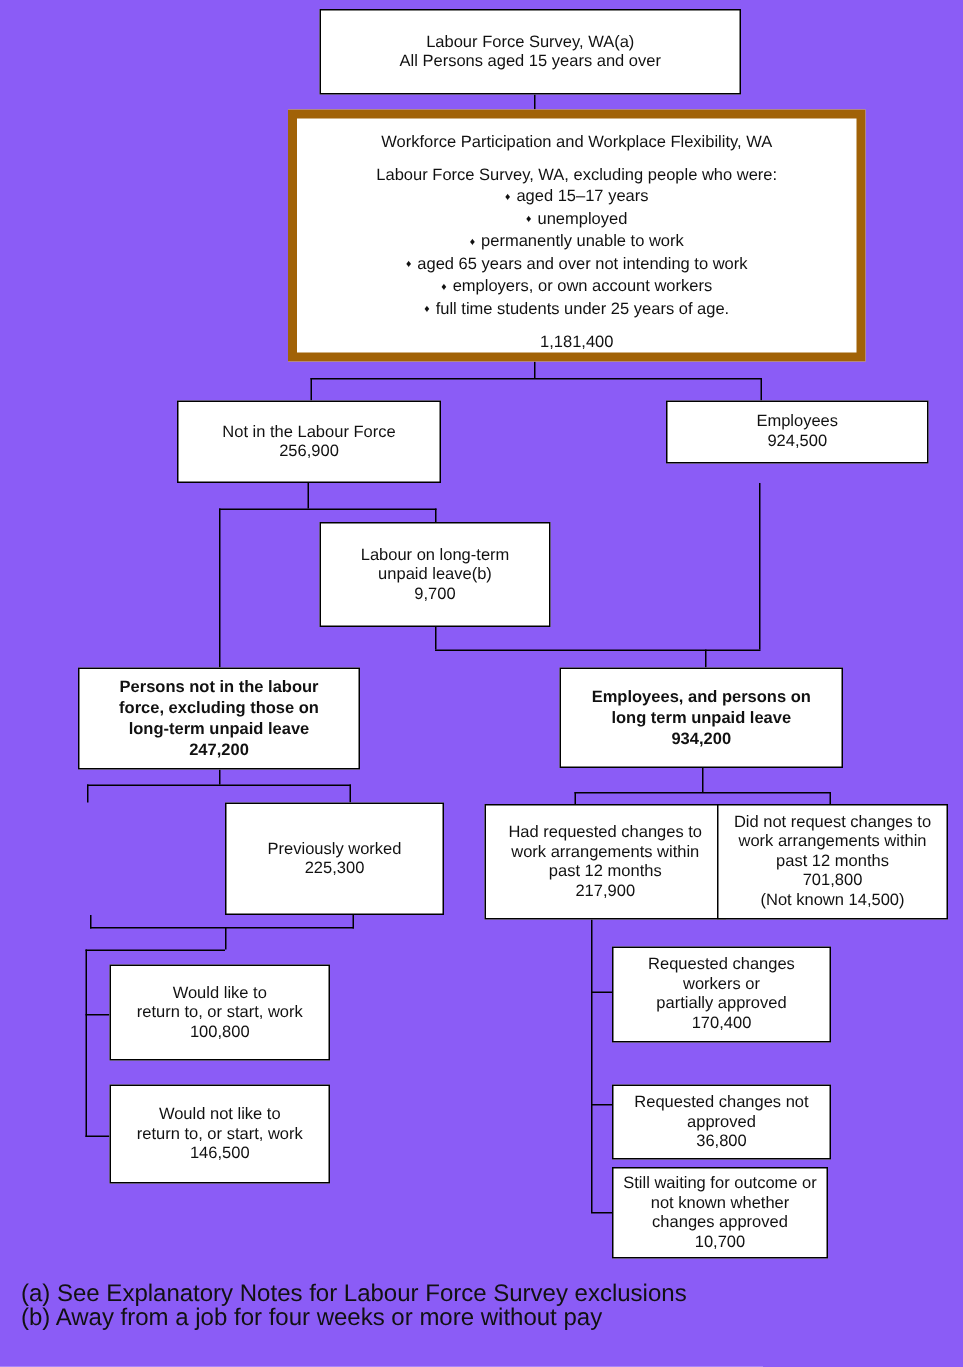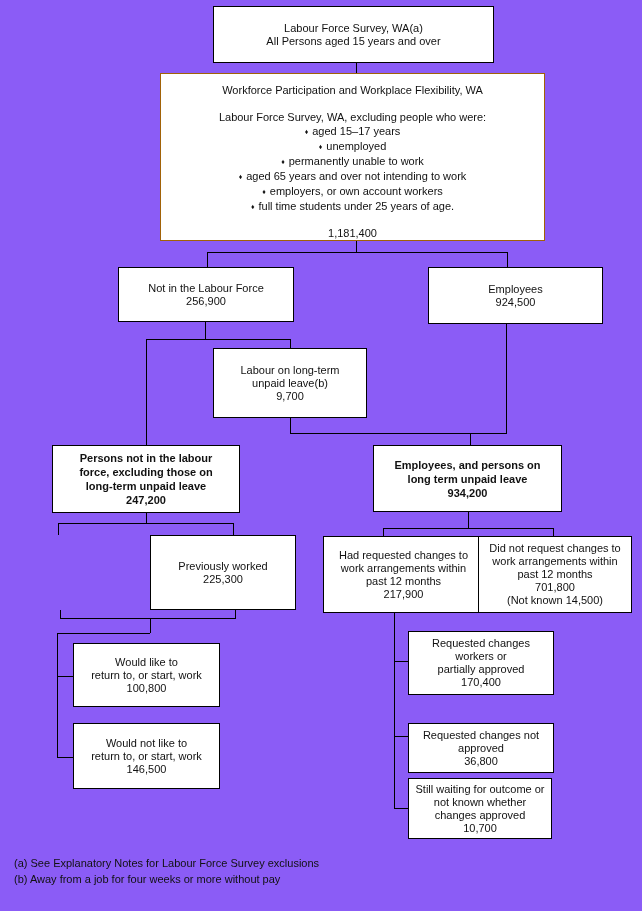--- a/index.html
+++ b/index.html
@@ -8,29 +8,29 @@
     position:relative; width:642px; height:911px; background:#8b5cf6;
     font-family:"Liberation Sans", sans-serif; color:#111111;
   }
   .box {
     position:absolute; border:1px solid #000000; background:#ffffff;
     display:flex; flex-direction:column; align-items:center; justify-content:center;
     text-align:center; font-size:11px; line-height:13px;
   }
   .box.bold { font-weight:bold; line-height:14px; }
   .scope-box {
-    position:absolute; border:1px solid #a16207; background:#ffffff;
+    position:absolute; border:6px solid #a16207; background:#ffffff;
     display:flex; flex-direction:column; align-items:center; justify-content:flex-start;
-    text-align:center; font-size:11px; line-height:14px; padding-top:9px;
+    text-align:center; font-size:11px; line-height:14px; padding-top:9px;margin-left:32px;
   }
   .spacer { height:13px; }
   .bullet { font-size:7px; margin-right:4px; vertical-align:1px; }
   .hline { position:absolute; height:1px; background:#000000; }
   .vline { position:absolute; width:1px; background:#000000; }
-  .footnotes { position:absolute; left:14px; top:855px; font-size:11px; line-height:16px; }
+  .footnotes { position:absolute; left:14px; top:855px; font-size:16px; line-height:16px; }
 </style>
 </head>
 <body>
 
 <div class="canvas">
 
   <div class="vline" style="left:356px;top:63px;height:10px"></div>
   <div class="vline" style="left:356px;top:241px;height:11px"></div>
   <div class="hline" style="left:207px;top:252px;width:301px"></div>
   <div class="vline" style="left:207px;top:252px;height:15px"></div>
@@ -81,21 +81,21 @@
     <div><span class="bullet">♦</span><span>full time students under 25 years of age.</span></div>
     <div class="spacer"></div>
     <div>1,181,400</div>
   </div>
 
   <div class="box" style="left:118px;top:267px;width:176px;height:55px">
     <div>Not in the Labour Force</div>
     <div>256,900</div>
   </div>
 
-  <div class="box" style="left:428px;top:267px;width:175px;height:57px">
+  <div class="box" style="left:444px;top:267px;width:175px;height:42px">
     <div>Employees</div>
     <div>924,500</div>
   </div>
 
   <div class="box" style="left:213px;top:348px;width:154px;height:70px">
     <div>Labour on long-term</div>
     <div>unpaid leave(b)</div>
     <div>9,700</div>
   </div>
 

